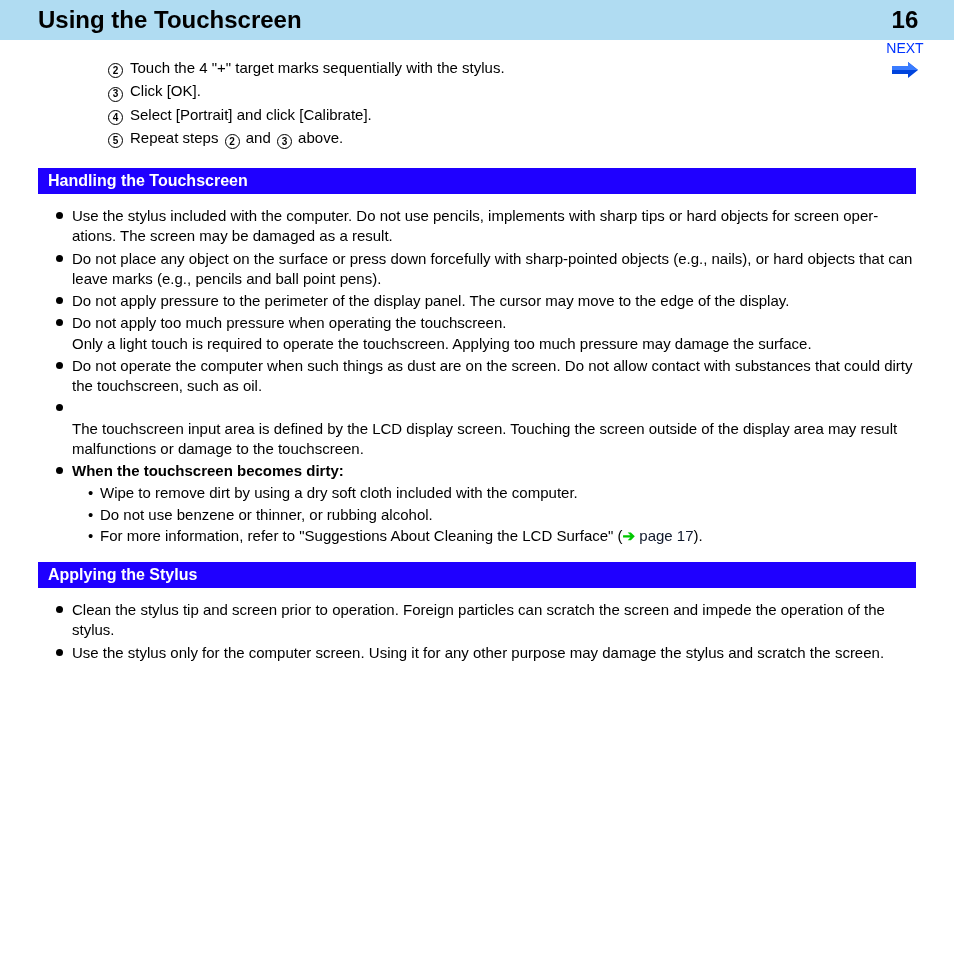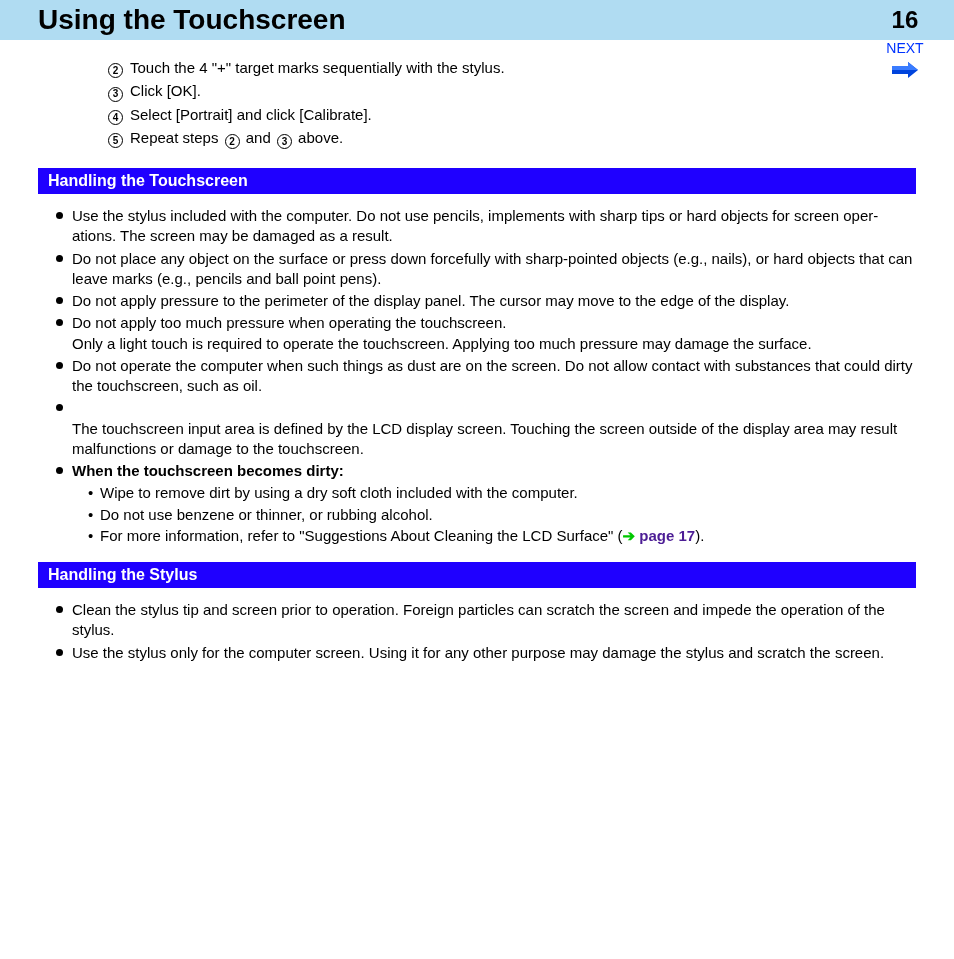--- a/index.html
+++ b/index.html
@@ -13,21 +13,21 @@
   }
   .header {
     background: #b0dcf2;
     height: 40px;
     display: flex;
     align-items: center;
     justify-content: space-between;
     padding: 0 30px 0 38px;
   }
   .page-title {
-    font-size: 28px;
+    font-size: 24px;
     font-weight: bold;
     color: #000;
   }
   .nav-group {
     display: flex;
     align-items: center;
     gap: 6px;
     flex-direction: column;
   }
   .nav-label {
@@ -119,22 +119,22 @@
     margin-bottom: 1px;
   }
   .sub-bullets li::before {
     content: "•";
     position: absolute;
     left: 0;
     top: 0;
   }
   .bold { font-weight: bold; }
   .link-inline {
-    color: #4c1d95;
-    font-weight: bold;
+    color: #0f172a;
+    font-weight: normal;
   }
   .arrow-green {
     color: #00c800;
     font-weight: bold;
   }
 </style>
 </head>
 <body>
 
 <div class="header">
@@ -201,20 +201,20 @@
       <ul class="sub-bullets">
         <li>Wipe to remove dirt by using a dry soft cloth included with the computer.</li>
         <li>Do not use benzene or thinner, or rubbing alcohol.</li>
         <li>
           <span>For more information, refer to "Suggestions About Cleaning the LCD Surface" (</span><span class="arrow-green">➔</span><span class="link-inline"> page 17</span><span>).</span>
         </li>
       </ul>
     </li>
   </ul>
 
-  <div class="section-bar">Handling the Stylus</div>
+  <div class="section-bar">Applying the Stylus</div>
 
   <ul class="bullets">
     <li>Clean the stylus tip and screen prior to operation. Foreign particles can scratch the screen and impede the operation of the stylus.</li>
     <li>Use the stylus only for the computer screen. Using it for any other purpose may damage the stylus and scratch the screen.</li>
   </ul>
 
 </div>
 
 </body></html>

